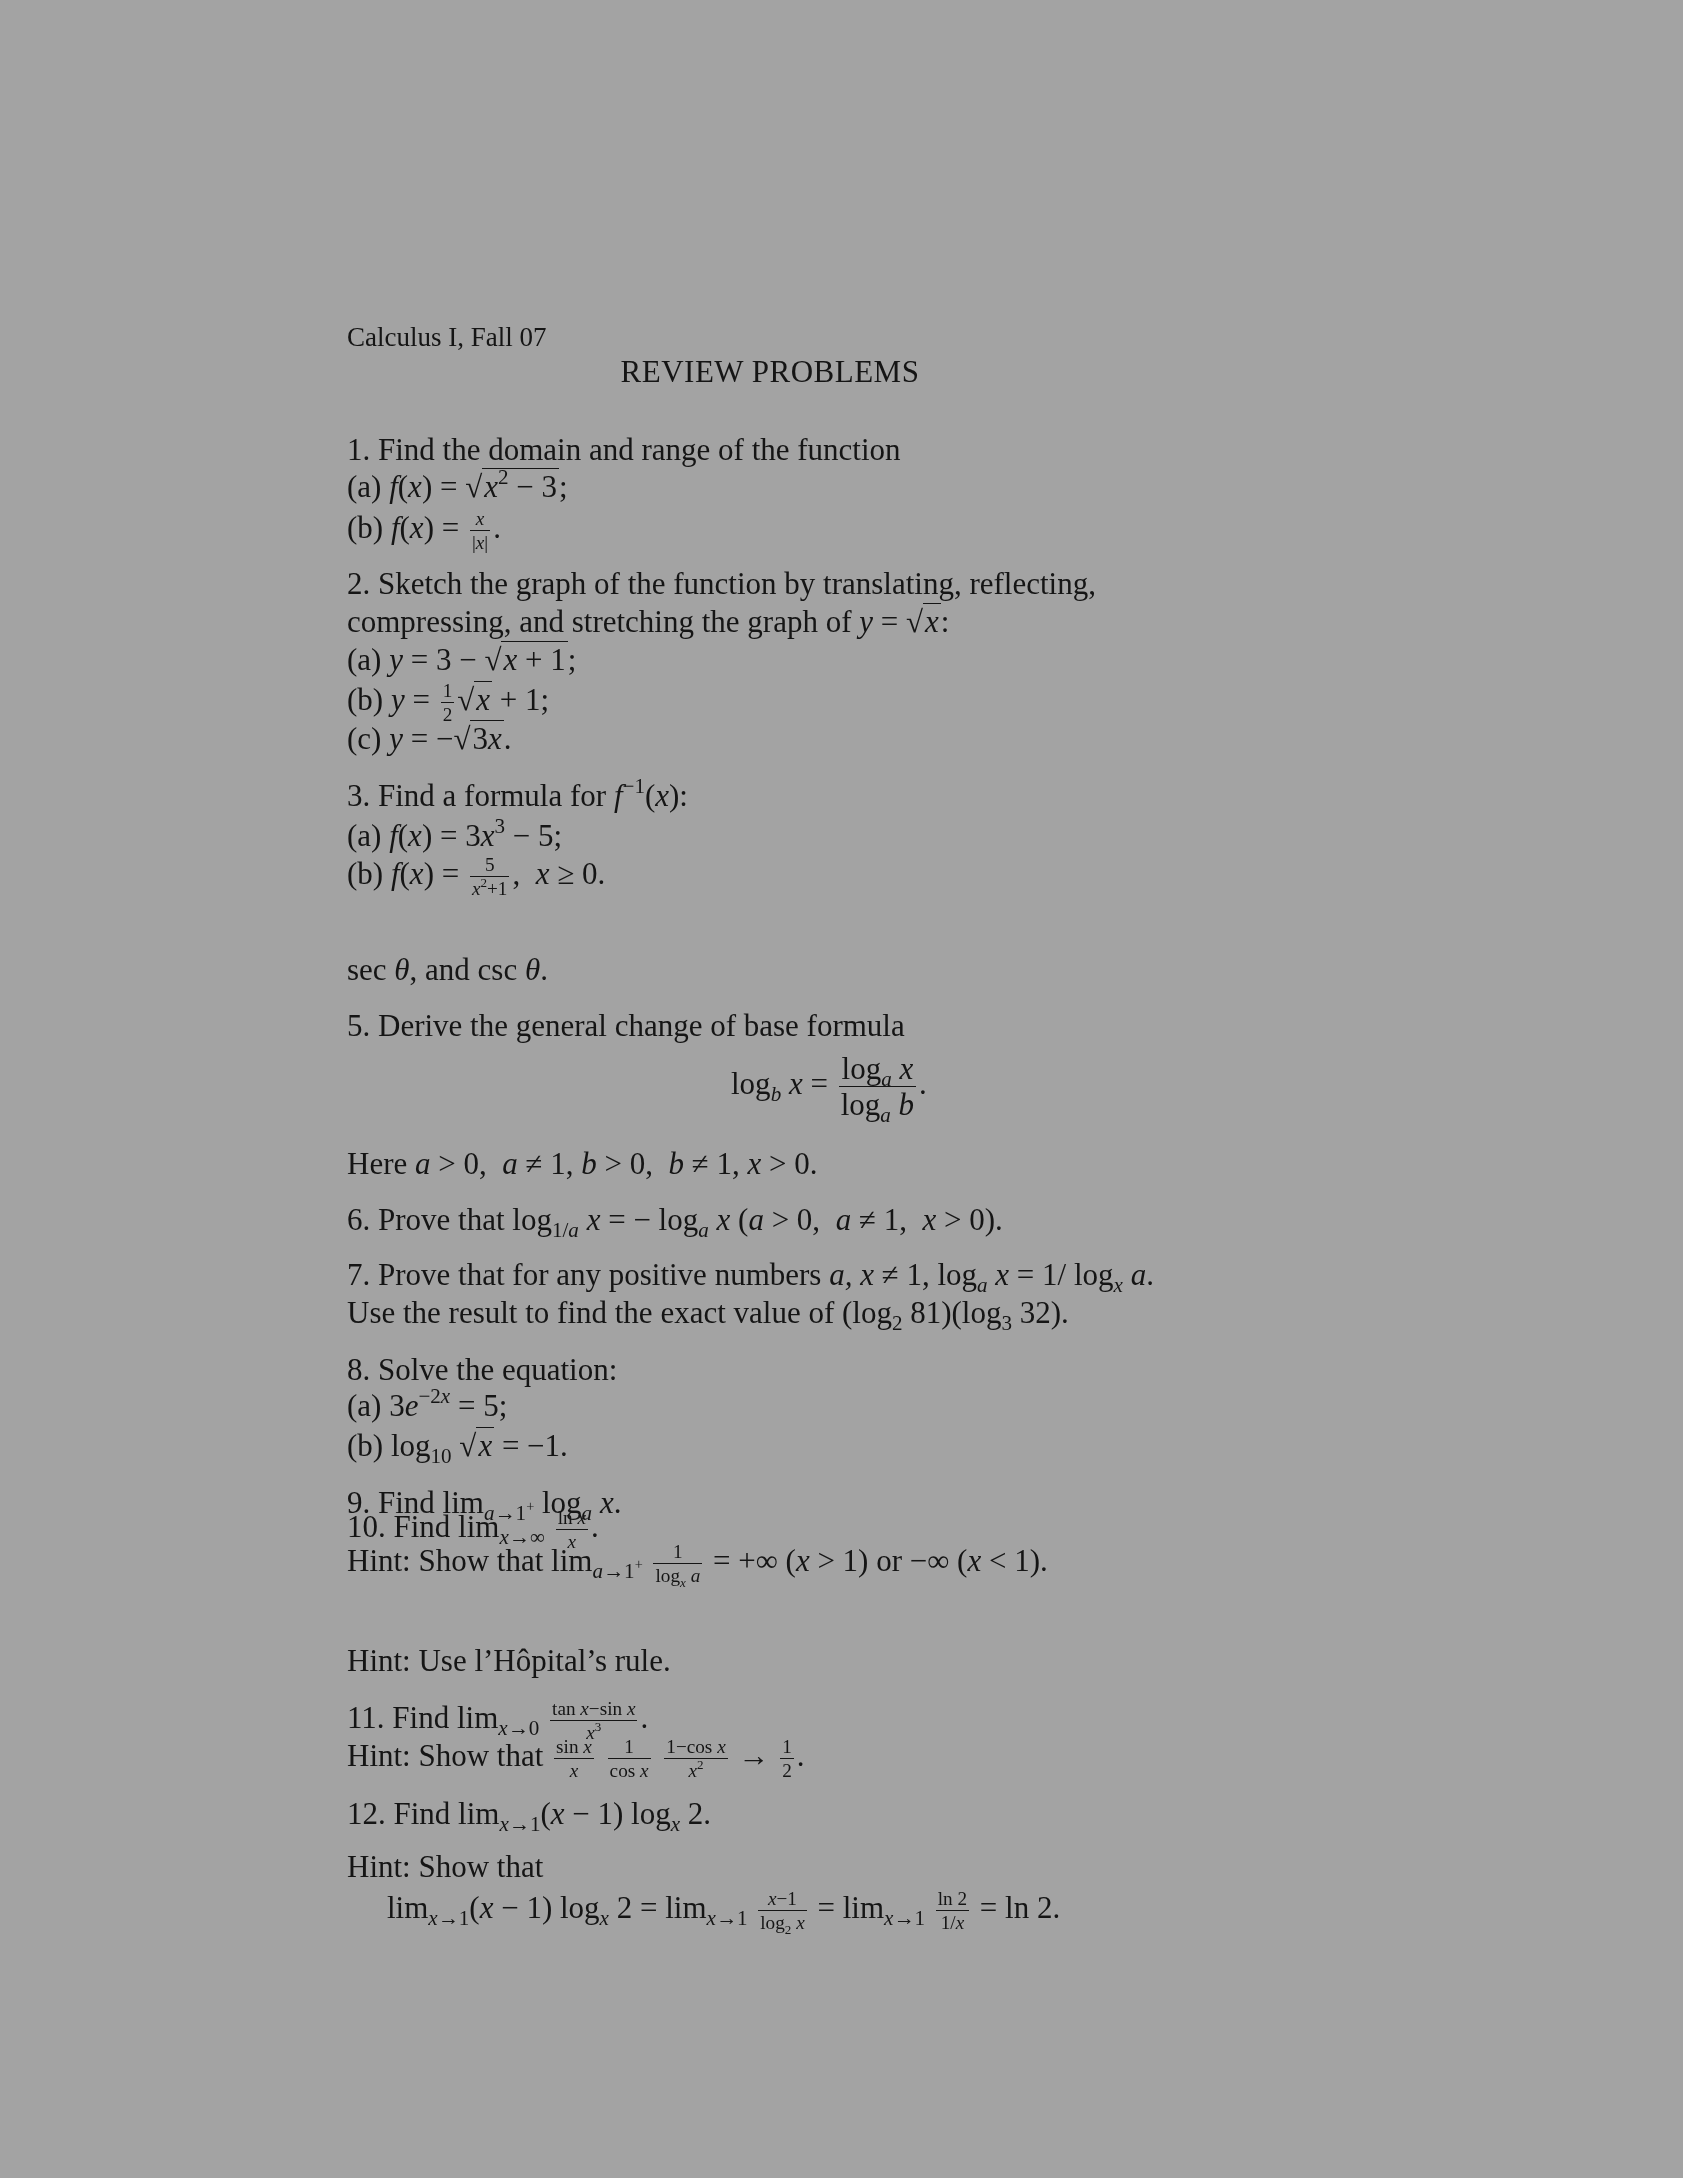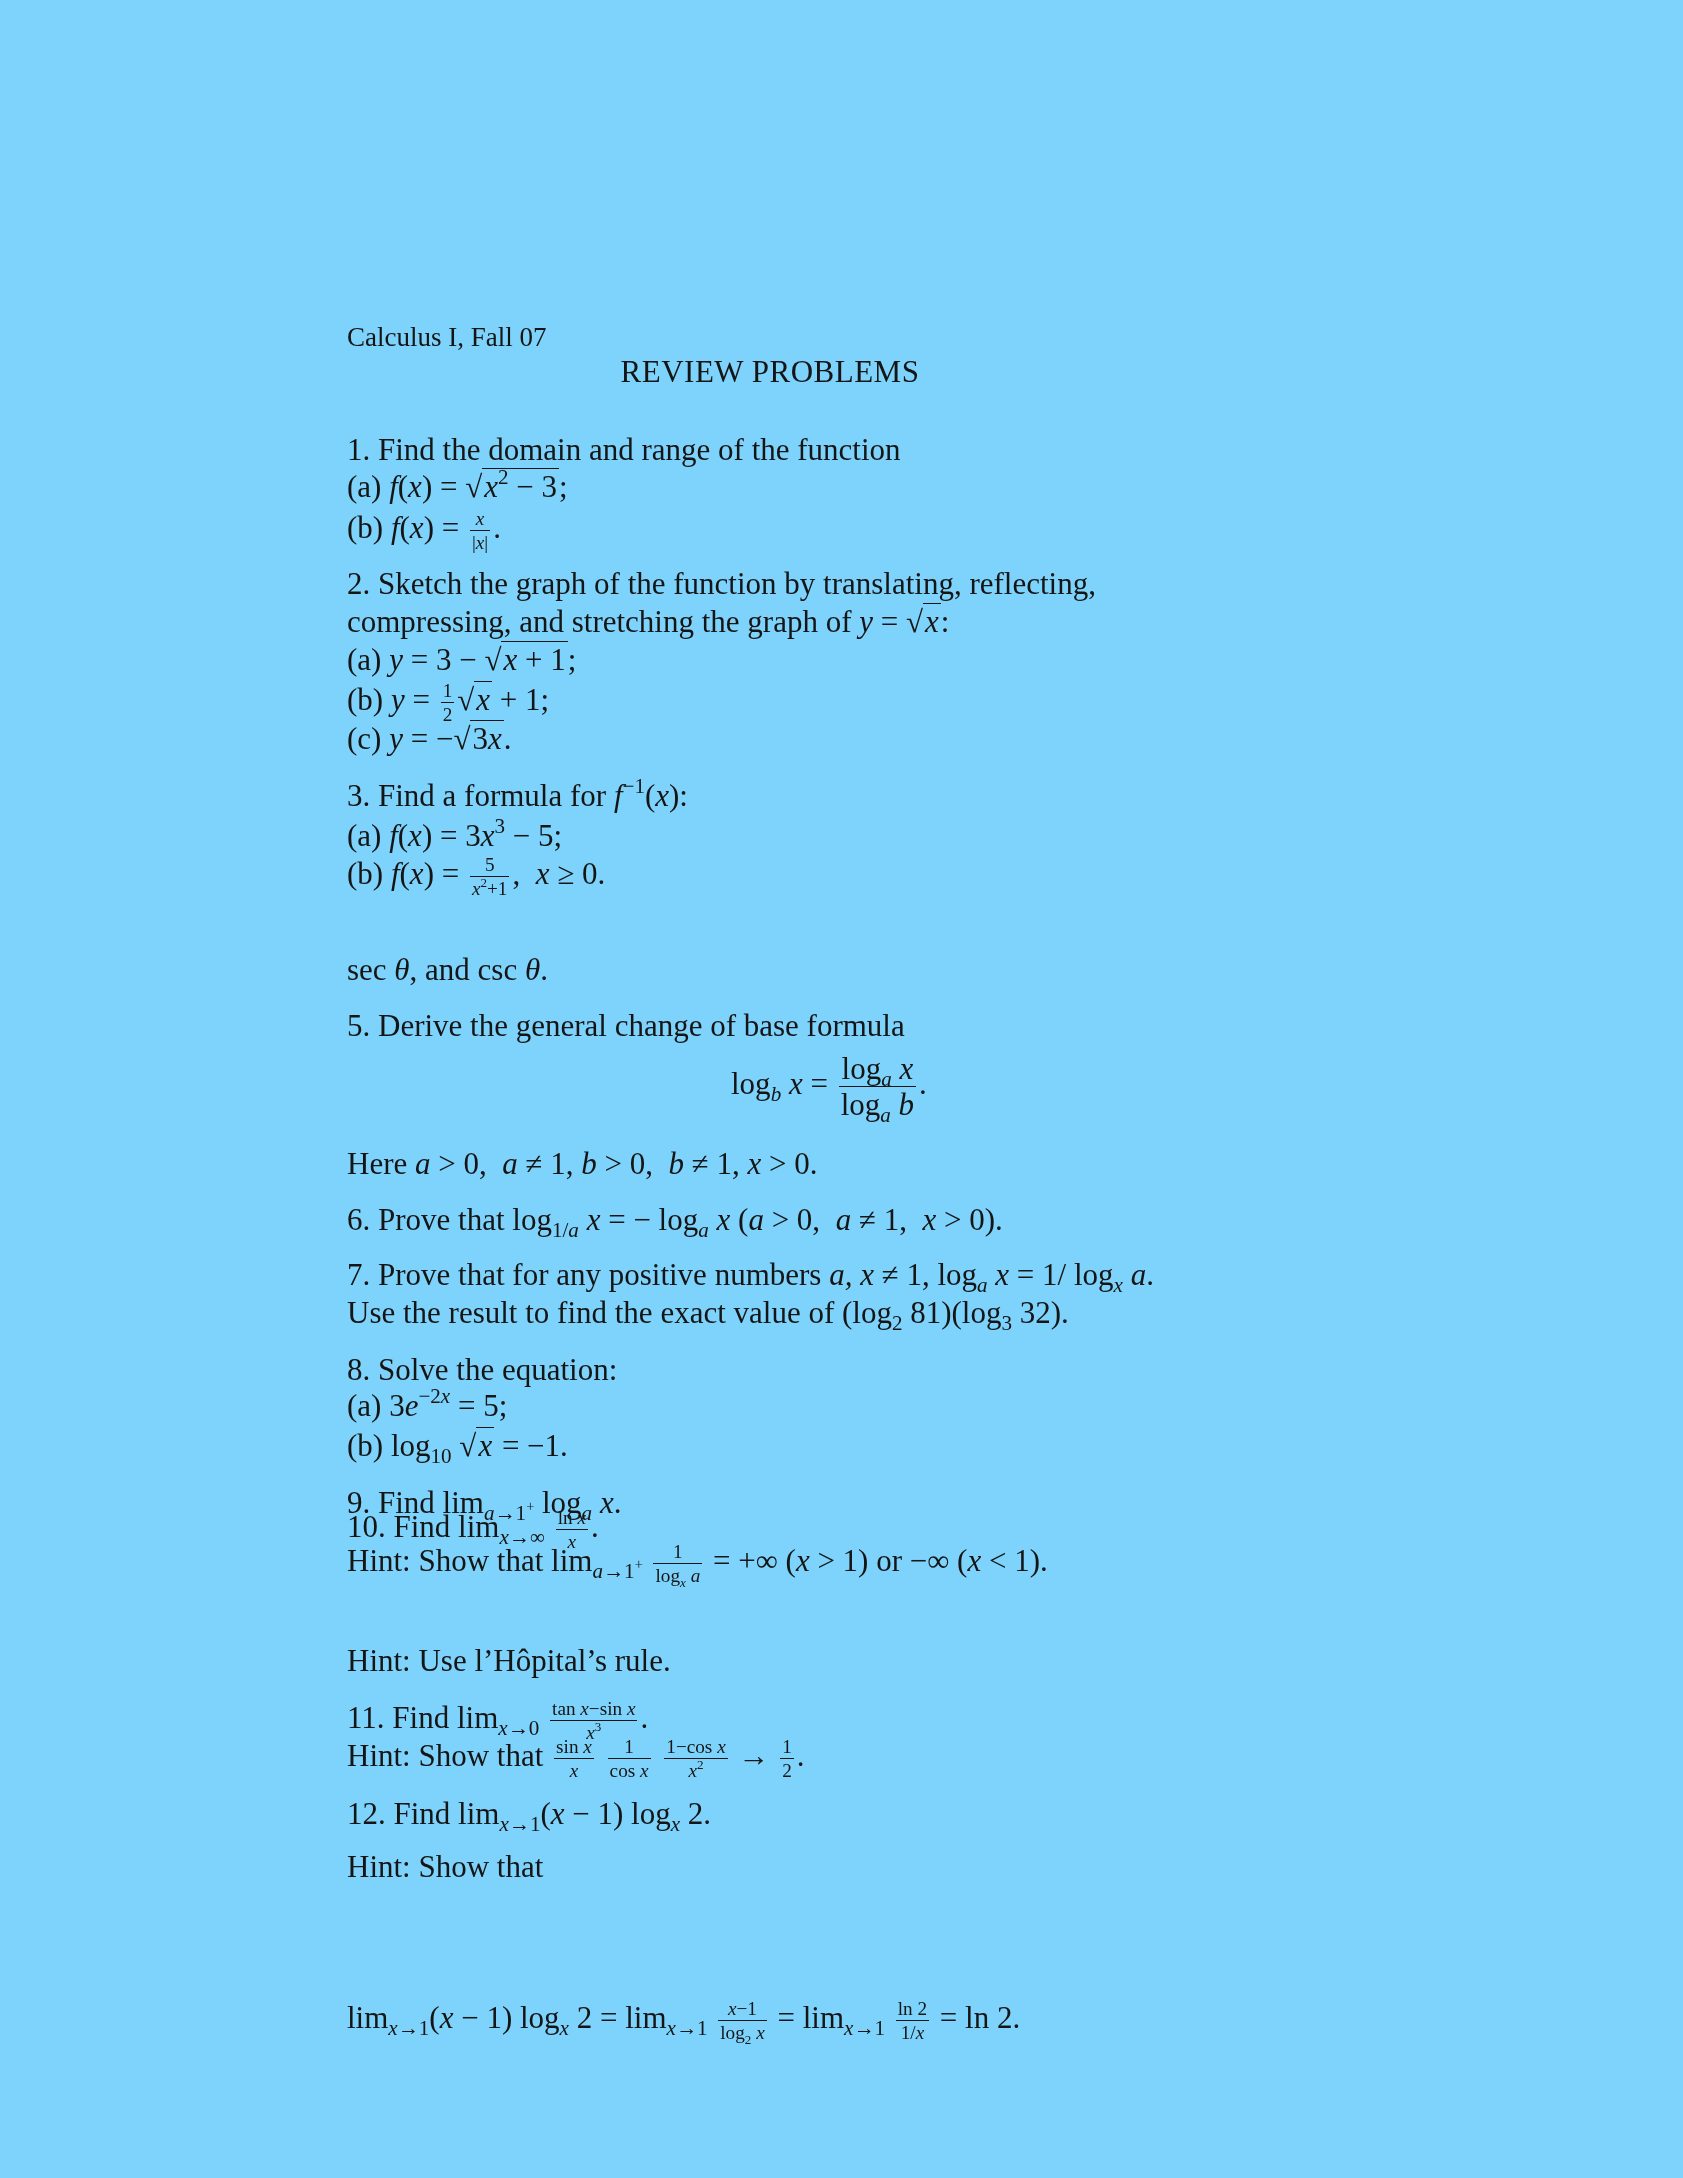--- a/index.html
+++ b/index.html
@@ -1,18 +1,18 @@
 <!DOCTYPE html>
 <html><head>
 <meta charset="utf-8">
 <style>
   html, body { margin:0; padding:0; background:#ffffff; }
   body { width:1683px; height:2178px; position:relative; overflow:hidden;
          font-family:"DejaVu Serif","Liberation Serif",serif; color:#111; }
-  .page { position:absolute; left:0; top:0; width:1683px; height:2178px; background:#7dd3fc; }
+  .page { position:absolute; left:0; top:0; width:1683px; height:2178px; background:#a3a3a3; }
   .line { position:absolute; left:347px; font-family:"Liberation Serif","DejaVu Serif",serif;
           font-size:31px; line-height:36px; white-space:nowrap; color:#151515; }
   .hdr { font-size:27px; }
   .title { font-size:31px; letter-spacing:0.5px; }
   .m { font-style:italic; }
   sup { font-size:0.68em; line-height:0; position:relative; top:-0.1em; vertical-align:super; }
   sub { font-size:0.68em; line-height:0; vertical-align:sub; }
   .frac { display:inline-block; vertical-align:middle; text-align:center; line-height:1; margin:0 3px; }
   .frac > span { display:block; padding:0 2px; }
   .frac.small { font-size:0.62em; }
@@ -157,18 +157,18 @@
     <span class="frac small"><span class="num">1−cos <span class="m">x</span></span><span class="den"><span class="m">x</span><sup>2</sup></span></span>
     → <span class="frac small"><span class="num">1</span><span class="den">2</span></span>.
   </div>
 
   <div class="line" style="top:1796px;">
     <span>12.</span>
     <span>Find</span>
     lim<sub><span class="m">x</span>→1</sub>(<span class="m">x</span> − 1) log<sub class="m">x</sub> 2.
   </div>
   <div class="line" style="top:1849px;">Hint: Show that</div>
-  <div class="line" style="top:1999px;">
+  <div class="line" style="top:1889px;margin-left:40px;">
     lim<sub><span class="m">x</span>→1</sub>(<span class="m">x</span> − 1) log<sub class="m">x</sub> 2 = lim<sub><span class="m">x</span>→1</sub> <span class="frac small"><span class="num"><span class="m">x</span>−1</span><span class="den">log<sub>2</sub> <span class="m">x</span></span></span> = lim<sub><span class="m">x</span>→1</sub> <span class="frac small"><span class="num">ln 2</span><span class="den">1/<span class="m">x</span></span></span> = ln 2.
   </div>
 
 </div>
 
 
 </body></html>

